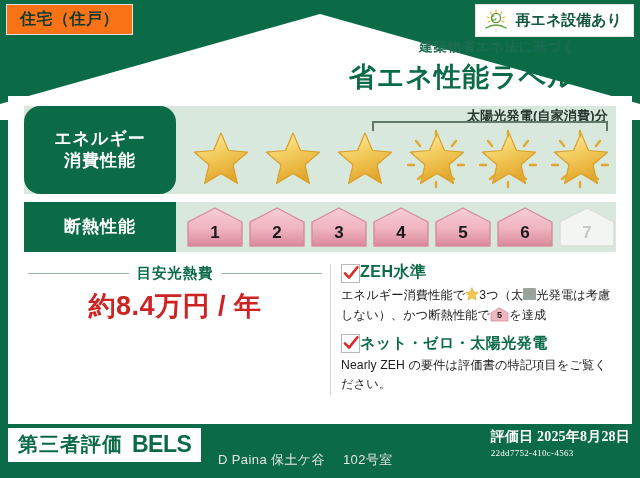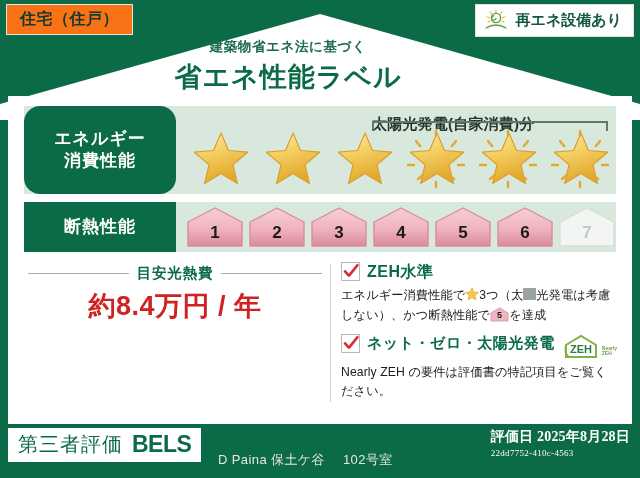--- a/index.html
+++ b/index.html
@@ -39,21 +39,21 @@
     background:#ffffff;border:1px solid #e2e2e2;
     padding:4px 11px 5px 8px;
     display:flex;align-items:center;gap:6px;
     font-size:15px;font-weight:bold;color:#12583f;
     line-height:1.1;
   }
   .sun-ico{width:26px;height:22px;display:block;flex:none;}
 
   
   .hdr{
-    position:absolute;left:0;top:38px;width:576px;text-align:center;z-index:5;
+    position:absolute;left:0;top:38px;width:576px;text-align:right;z-index:5;
   }
   .hdr .sub{
     font-size:13.5px;font-weight:bold;color:#1d6b52;letter-spacing:.6px;
     margin:0 0 3px 0;
   }
   .hdr .main{
     font-size:27px;font-weight:bold;color:#0b6b47;letter-spacing:1px;
     margin:0;
   }
 
@@ -84,22 +84,22 @@
   .stars{
     position:absolute;left:10px;right:6px;bottom:3px;top:20px;
     display:flex;align-items:center;gap:4px;
   }
   .star-wrap{position:relative;width:68px;height:64px;flex:none;}
   .star-svg{position:absolute;left:6px;top:4px;width:58px;height:56px;}
   .sparks{position:absolute;left:0;top:0;width:68px;height:64px;}
 
   
   .pv-note{
-    position:absolute;top:9px;left:196px;width:236px;
-    text-align:left;font-size:15px;font-weight:bold;color:#23372c;
+    position:absolute;top:1px;left:196px;width:236px;
+    text-align:right;font-size:13px;font-weight:bold;color:#23372c;
     letter-spacing:.2px;
   }
   .pv-bracket{
     position:absolute;top:15px;left:196px;width:232px;height:8px;
     border:2px solid #5f7a66;border-bottom:none;
   }
 
   
   .houses{
     position:absolute;left:10px;top:0;bottom:0;right:6px;
@@ -131,21 +131,21 @@
   .cost-val{
     text-align:center;font-size:27px;font-weight:bold;color:#cf2222;
     letter-spacing:.5px;margin-top:5px;
   }
   .cost-note{
     margin-top:12px;font-size:12.2px;color:#1b1b1b;line-height:1.62;
     letter-spacing:.1px;text-align:justify;
   }
 
   .crit{margin-bottom:2px;}
-  .crit-head{display:flex;align-items:flex-start;gap:7px;}
+  .crit-head{display:flex;align-items:flex-end;gap:0;}
   .chk{
     width:17px;height:17px;border:1.5px solid #b8b8b8;background:#fff;
     flex:none;position:relative;
   }
   .chk svg{position:absolute;left:1px;top:0px;width:16px;height:16px;}
   .crit-title{
     font-size:16px;font-weight:bold;color:#0b6b47;letter-spacing:.5px;
   }
   .crit-title.sm{font-size:15px;}
   .crit-body{
@@ -174,21 +174,21 @@
 
   
   .footer{
     position:absolute;left:0;bottom:0;width:640px;height:54px;
     z-index:5;
   }
   .bels{
     position:absolute;left:8px;top:4px;background:#fff;
     padding:3px 10px 4px 10px;display:flex;align-items:center;gap:9px;
   }
-  .bels .jp{font-size:20px;font-weight:normal;color:#0b6b47;letter-spacing:1px;}
+  .bels .jp{font-size:20px;font-weight:bold;color:#0b6b47;letter-spacing:1px;}
   .bels .en{font-size:23px;font-weight:bold;color:#0b6b47;letter-spacing:-.5px;}
   .prop{
     position:absolute;left:218px;top:27px;color:#e5e5e5;font-size:13px;
     letter-spacing:.4px;
   }
   .prop .rm{margin-left:14px;}
   .dt{
     position:absolute;right:10px;top:4px;text-align:left;color:#fff;font-family:Liberation Serif, serif;
   }
   .dt .d1{font-size:14px;font-weight:bold;letter-spacing:.2px;}
@@ -486,31 +486,20 @@
         </div>
 
         <div class="crit" style="margin-top:8px;">
           <div class="crit-head">
             <span class="chk">
               <svg viewBox="0 0 16 16">
                 <path d="M2 8.4 L6 12.6 L14.4 2.2" fill="none" stroke="#d62b2b" stroke-width="2.6" stroke-linecap="round" stroke-linejoin="round"></path>
               </svg>
             </span>
             <span class="crit-title sm">ネット・ゼロ・太陽光発電</span>
-            <span class="zeh-logo">
-              <svg viewBox="0 0 38 26">
-                <path d="M4 11 L19 2 L34 11 L34 23 L4 23 Z" fill="none" stroke="#7fb23f" stroke-width="2"></path>
-                <path d="M4 11 Q2 20 7 23" fill="none" stroke="#7fb23f" stroke-width="2"></path>
-                <text x="19" y="19" text-anchor="middle" font-family="Liberation Sans, sans-serif" font-size="11" font-weight="bold" fill="#2f7d4f">ZEH</text>
-              </svg>
-              <span class="zeh-sub">
-                <span>Nearly</span><br>
-                <span>ZEH</span>
-              </span>
-            </span>
           </div>
           <div class="crit-body">Nearly ZEH の要件は評価書の特記項目をご覧ください。</div>
         </div>
 
       </div>
     </div>
   </div>
 
   <div class="footer">
     <div class="bels">

